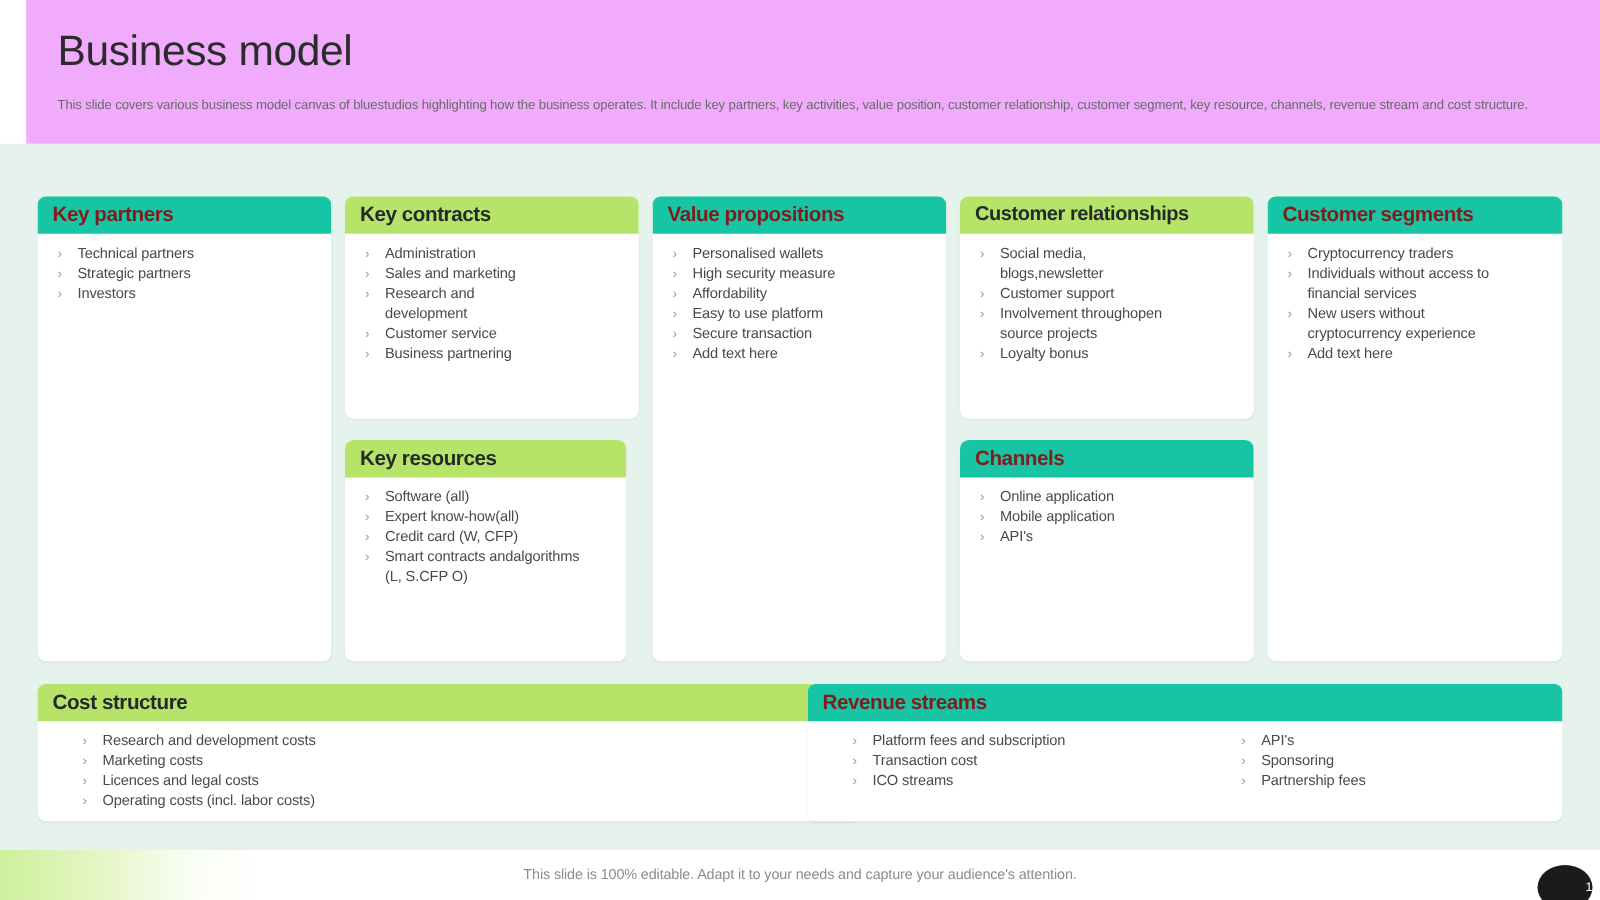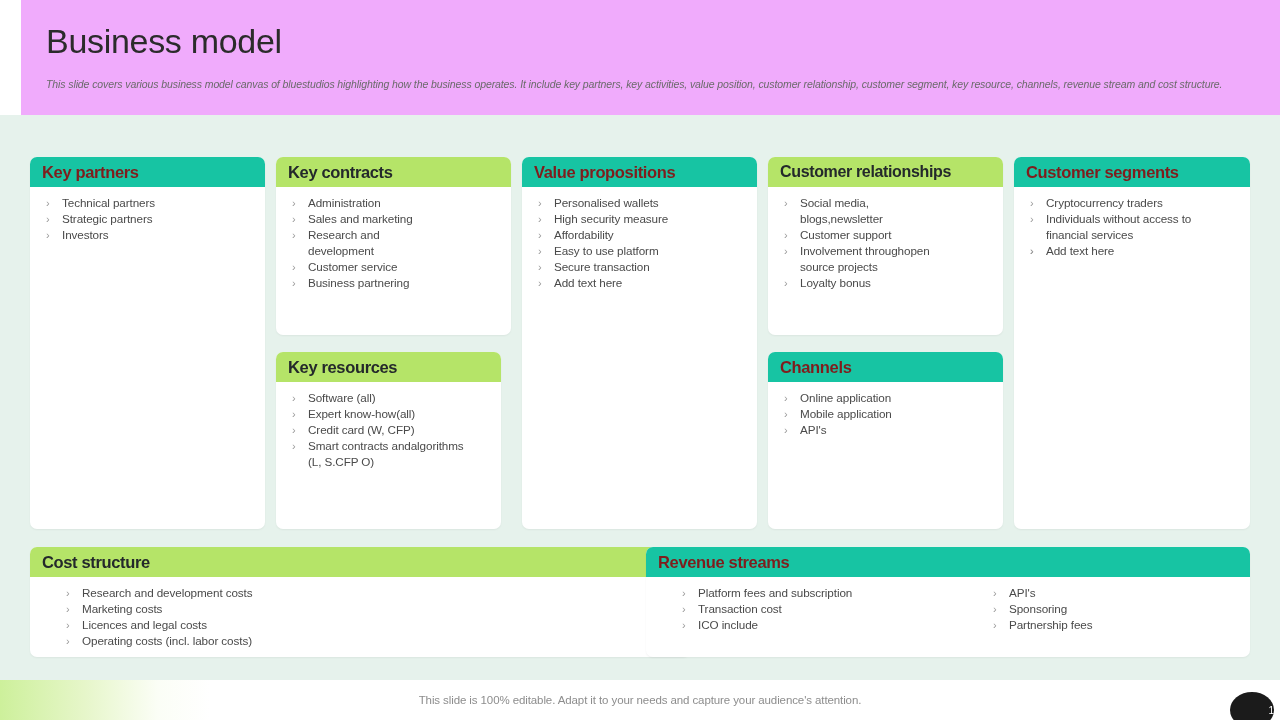--- a/index.html
+++ b/index.html
@@ -11,21 +11,21 @@
   .slide { position:relative; width:1280px; height:720px; background:#ffffff; }
 
   
   .header { position:absolute; left:0; top:0; width:1280px; height:115px; background:#f0abfc; z-index:3;margin-left:21px; }
   .page-title {
     position:absolute; left:25px; top:22px;
     font-size:34px; font-weight:400; color:#2b2b2b; letter-spacing:-0.3px;
   }
   .page-subtitle {
     position:absolute; left:25px; top:77px; width:1195px;
-    font-size:10.5px; line-height:14.5px; color:#6a6a6a; letter-spacing:-0.1px;font-style:italic;
+    font-size:10.5px; line-height:14.5px; color:#6a6a6a; letter-spacing:-0.1px;
   }
   .squiggle { position:absolute; right:0; top:-6px; width:150px; height:115px; z-index:2; pointer-events:none; }
 
   
   .canvas {
     position:absolute; left:0; top:115px; width:1280px; height:565px;
     background:#e6f2ec;
   }
   .footer {
     position:absolute; left:0; top:680px; width:1280px; height:40px;
@@ -144,21 +144,21 @@
       </ul>
     </div>
   </div>
 
   <div class="card" style="left:1014px; top:157px; width:236px; height:372px;">
     <div class="card-head head-teal">Customer segments</div>
     <div class="card-body">
       <ul class="bullets">
         <li><span class="chev">›</span><span>Cryptocurrency traders</span></li>
         <li style="width:190px;"><span class="chev">›</span><span> Individuals without access to financial services</span></li>
-        <li style="width:175px;"><span class="chev">›</span></li>
+        <li style="width:175px;"><span class="chev">›</span><span>New users without cryptocurrency experience</span></li>
         <li><span class="chev">›</span><span>Add  text here</span></li>
       </ul>
     </div>
   </div>
 
   <div class="card" style="left:276px; top:352px; width:225px; height:177px;">
     <div class="card-head head-green">Key resources</div>
     <div class="card-body">
       <ul class="bullets">
         <li><span class="chev">›</span><span>Software  (all)</span></li>
@@ -192,21 +192,21 @@
     </div>
   </div>
 
   <div class="card" style="left:646px; top:547px; width:604px; height:110px;">
     <div class="card-head head-teal">Revenue streams</div>
     <div class="card-body two-col" style="padding-left:30px;">
       <div>
         <ul class="bullets">
           <li><span class="chev">›</span><span>Platform fees and subscription</span></li>
           <li><span class="chev">›</span><span>Transaction cost</span></li>
-          <li><span class="chev">›</span><span>ICO include</span></li>
+          <li><span class="chev">›</span><span>ICO streams</span></li>
         </ul>
       </div>
       <div class="col-b">
         <ul class="bullets">
           <li><span class="chev">›</span><span>API's</span></li>
           <li><span class="chev">›</span><span>Sponsoring</span></li>
           <li><span class="chev">›</span><span>Partnership fees</span></li>
         </ul>
       </div>
     </div>

